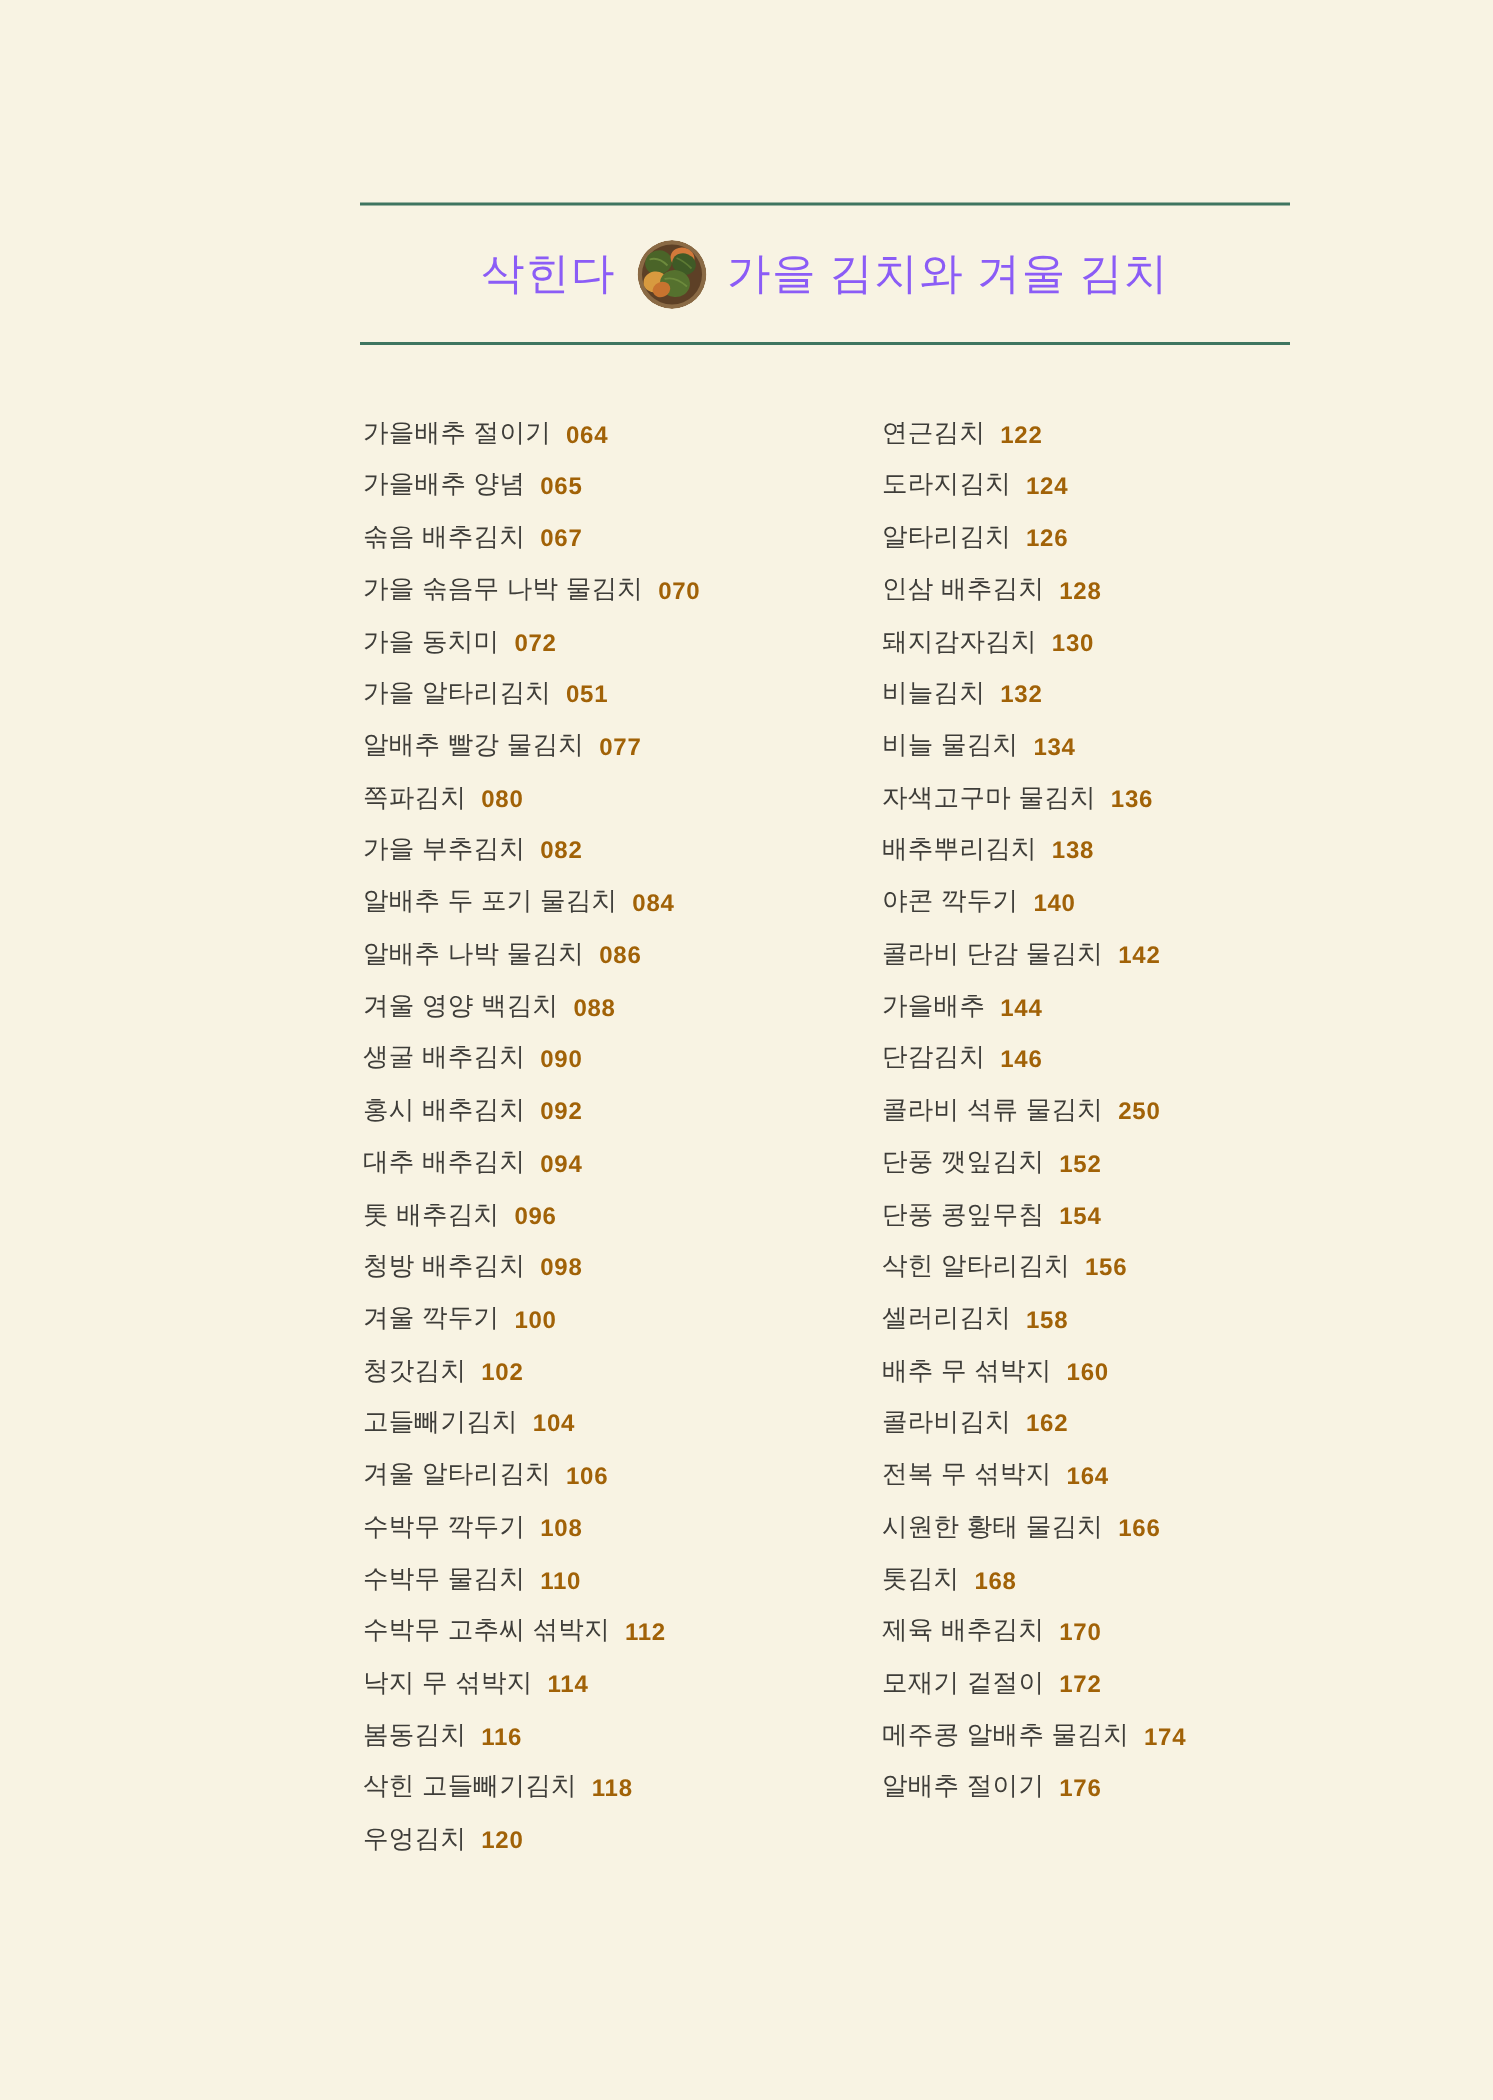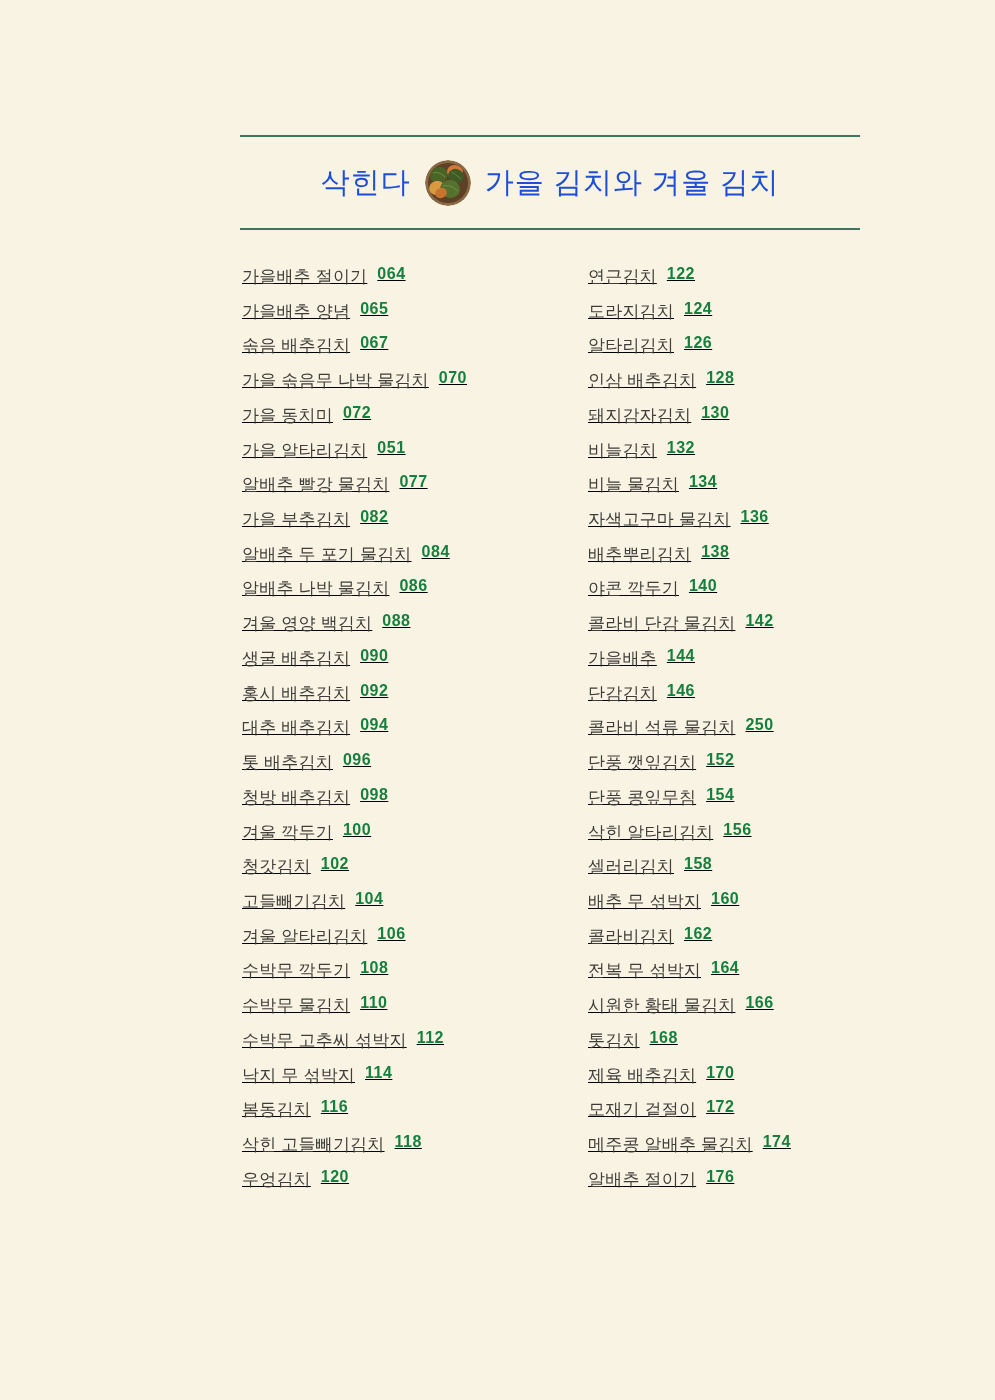--- a/index.html
+++ b/index.html
@@ -25,21 +25,21 @@
     border-bottom: 2px solid #3f7560;
     display: flex;
     align-items: center;
     justify-content: center;
     gap: 14px;
   }
   .header-verb, .header-title {
     font-family: "Liberation Serif", "DejaVu Serif", serif;
     font-size: 29px;
     letter-spacing: 1px;
-    color: #1d4ed8;
+    color: #8b5cf6;
     white-space: nowrap;
   }
   .header-icon {
     width: 46px;
     height: 46px;
     border-radius: 50%;
     overflow: hidden;
     flex: 0 0 auto;
   }
   .header-icon svg { display: block; }
@@ -47,34 +47,33 @@
   .toc-col {
     position: absolute;
     top: 265px;
     width: 345px;
   }
   .toc-col-left  { left: 242px; }
   .toc-col-right { left: 588px; }
   .toc-row {
     height: 34.72px;
     display: flex;
-    align-items: flex-start;
+    align-items: flex-end;
     white-space: nowrap;
-    text-decoration: underline;
   }
   .toc-label {
     font-size: 17px;
     color: #3e3d39;
     letter-spacing: 0.2px;
   }
   .toc-page {
     margin-left: 10px;
     font-size: 16px;
     font-weight: 600;
-    color: #15803d;
+    color: #a16207;
     letter-spacing: 0.5px;
   }
 </style>
 </head>
 <body>
 
 <div class="header-box">
   <span class="header-verb">삭힌다</span>
   <span class="header-icon">
     <svg width="46" height="46" viewBox="0 0 46 46" xmlns="http://www.w3.org/2000/svg">
@@ -124,20 +123,24 @@
     </div>
     <div class="toc-row">
       <span class="toc-label">가을 알타리김치</span>
       <span class="toc-page">051</span>
     </div>
     <div class="toc-row">
       <span class="toc-label">알배추 빨강 물김치</span>
       <span class="toc-page">077</span>
     </div>
     <div class="toc-row">
+      <span class="toc-label">쪽파김치</span>
+      <span class="toc-page">080</span>
+    </div>
+    <div class="toc-row">
       <span class="toc-label">가을 부추김치</span>
       <span class="toc-page">082</span>
     </div>
     <div class="toc-row">
       <span class="toc-label">알배추 두 포기 물김치</span>
       <span class="toc-page">084</span>
     </div>
     <div class="toc-row">
       <span class="toc-label">알배추 나박 물김치</span>
       <span class="toc-page">086</span>

